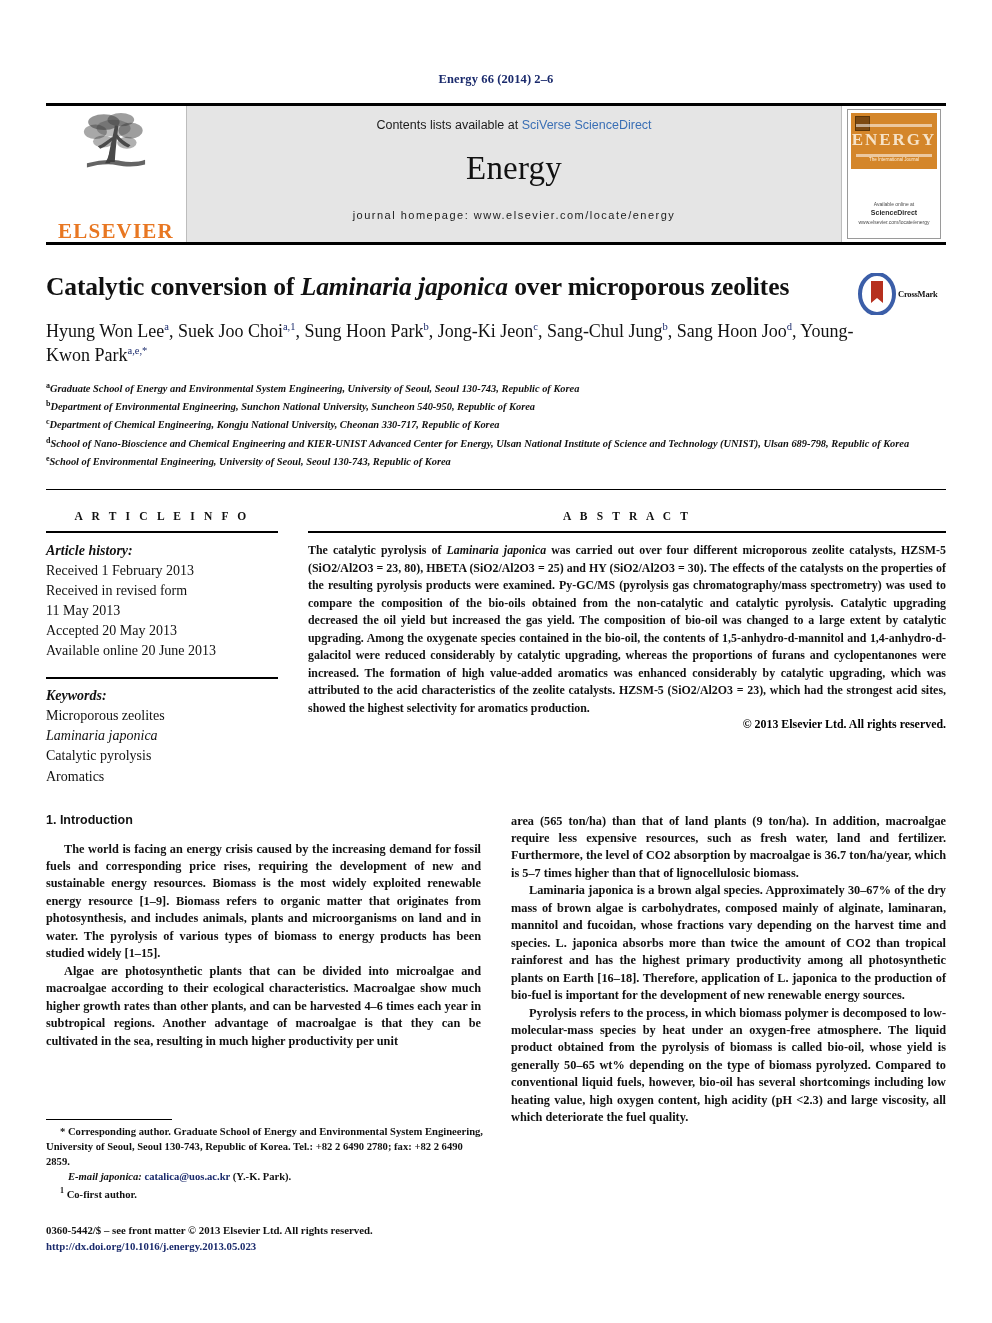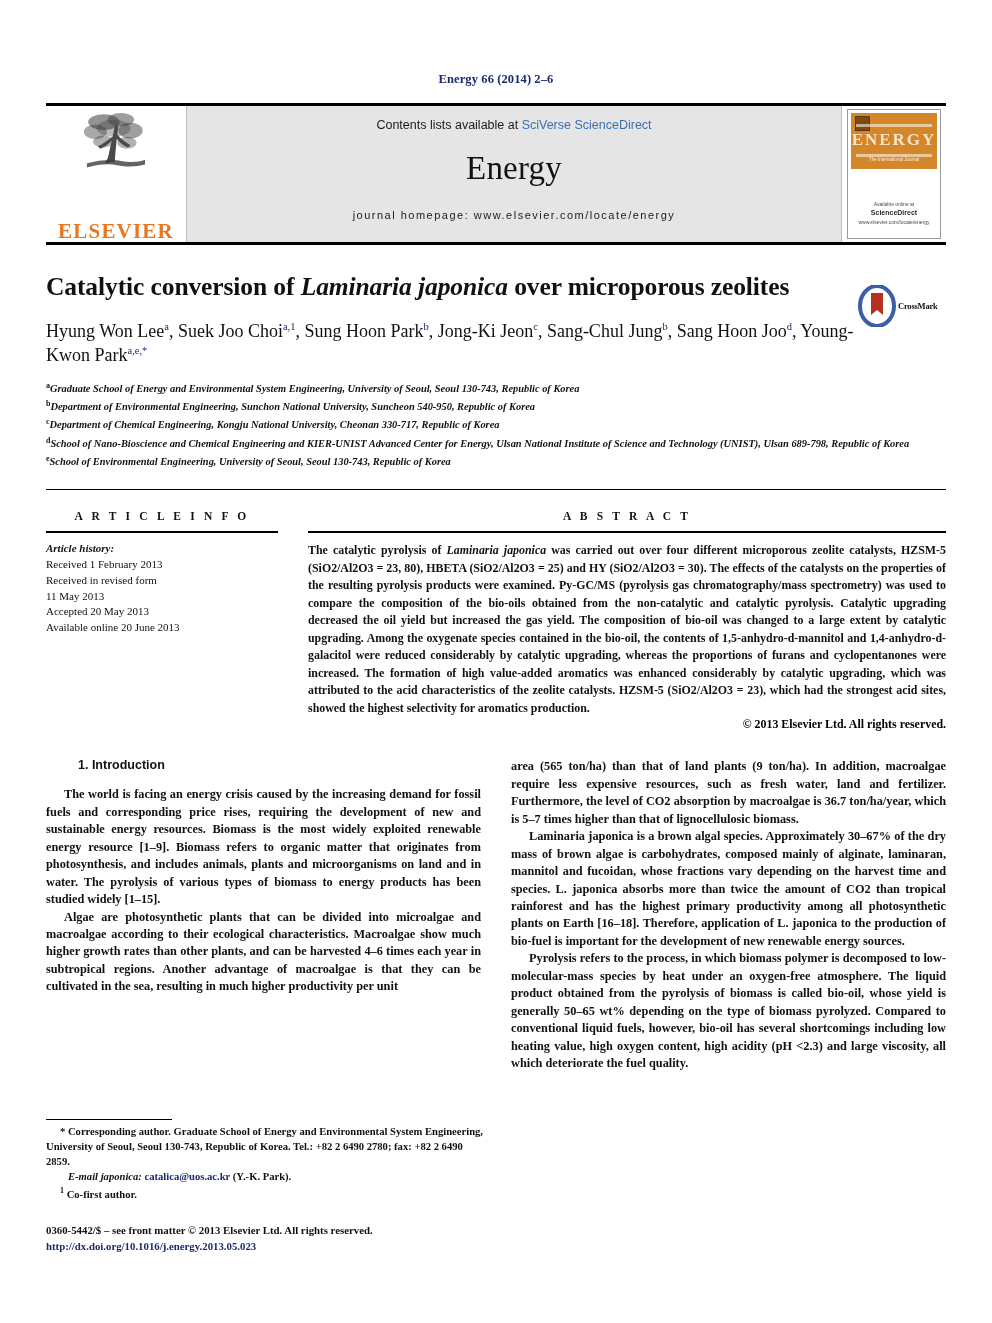--- a/index.html
+++ b/index.html
@@ -164,21 +164,21 @@
   .authors {
     margin-top: 11px;
     font-size: 18px;
     line-height: 1.35;
     padding-right: 90px;
     color: #111;
   }
   .authors sup { font-size: 10.5px; color:#1a2a6c; vertical-align: super; }
   .crossmark {
     position: absolute;
-    right: 0; top: 12px;
+    right: 0; top: 0;
     width: 88px; height: 46px;
     display: flex; align-items: center; gap: 2px;
   }
   .crossmark-word {
     font-family: "Liberation Serif", serif;
     font-size: 8.5px;
     font-weight: bold;
     color: #111;
     letter-spacing: -.2px;
   }
@@ -207,21 +207,21 @@
   .col-abstract { flex: 1 1 auto; }
   .sec-head {
     font-family: "Liberation Serif", serif;
     font-weight: bold;
     font-size: 11.5px;
     letter-spacing: 3.2px;
     color: #111;
     text-align: center;
   }
   .sec-rule { border-top: 2px solid #000; margin-top: 9px; }
-  .info-body { font-size: 11px; line-height: 1.43; margin-top: 8px; color:#111; }
+  .info-body { font-size: 14px; line-height: 1.43; margin-top: 8px; color:#111; }
   .info-body .lead { font-style: italic; font-weight: bold; }
   .info-block-2 { margin-top: 16px; }
   .info-rule-2 { border-top: 2px solid #000; margin-bottom: 7px; }
   .kw-italic { font-style: italic; }
   .abstract-body {
     margin-top: 9px;
     font-size: 11.9px;
     line-height: 1.47;
     text-align: justify;
     color: #111;
@@ -241,21 +241,20 @@
     display: flex;
     gap: 30px;
   }
   .bcol { flex: 1 1 0; min-width: 0; }
   .section-title {
     font-family: "Liberation Sans", sans-serif;
     font-weight: bold;
     font-size: 12.5px;
     margin-bottom: 14px;
     color: #111;
-    margin-left: 32px;
   }
   .para {
     font-size: 12.3px;
     line-height: 1.42;
     text-align: justify;
     text-indent: 18px;
     margin: 0 0 0 0;
     color: #111;
     font-weight: 600;
   }
@@ -385,20 +384,30 @@
       <div class="sec-head">A R T I C L E  I N F O</div>
       <div class="sec-rule"></div>
       <div class="info-body">
         <div class="lead">Article history:</div>
         <div>Received 1 February 2013</div>
         <div>Received in revised form</div>
         <div>11 May 2013</div>
         <div>Accepted 20 May 2013</div>
         <div>Available online 20 June 2013</div>
       </div>
+      <div class="info-block-2">
+        <div class="info-rule-2"></div>
+        <div class="info-body" style="margin-top:0;">
+          <div class="lead">Keywords:</div>
+          <div>Microporous zeolites</div>
+          <div class="kw-italic">Laminaria japonica</div>
+          <div>Catalytic pyrolysis</div>
+          <div>Aromatics</div>
+        </div>
+      </div>
     </div>
 
     <div class="col-abstract">
       <div class="sec-head">A B S T R A C T</div>
       <div class="sec-rule"></div>
       <div class="abstract-body"><span>The catalytic pyrolysis of </span><i>Laminaria japonica</i><span> was carried out over four different microporous zeolite catalysts, HZSM-5 (SiO2/Al2O3 = 23, 80), HBETA (SiO2/Al2O3 = 25) and HY (SiO2/Al2O3 = 30). The effects of the catalysts on the properties of the resulting pyrolysis products were examined. Py-GC/MS (pyrolysis gas chromatography/mass spectrometry) was used to compare the composition of the bio-oils obtained from the non-catalytic and catalytic pyrolysis. Catalytic upgrading decreased the oil yield but increased the gas yield. The composition of bio-oil was changed to a large extent by catalytic upgrading. Among the oxygenate species contained in the bio-oil, the contents of 1,5-anhydro-d-mannitol and 1,4-anhydro-d-galacitol were reduced considerably by catalytic upgrading, whereas the proportions of furans and cyclopentanones were increased. The formation of high value-added aromatics was enhanced considerably by catalytic upgrading, which was attributed to the acid characteristics of the zeolite catalysts. HZSM-5 (SiO2/Al2O3 = 23), which had the strongest acid sites, showed the highest selectivity for aromatics production.</span></div>
       <div class="copyright">© 2013 Elsevier Ltd. All rights reserved.</div>
     </div>
   </div>
 

